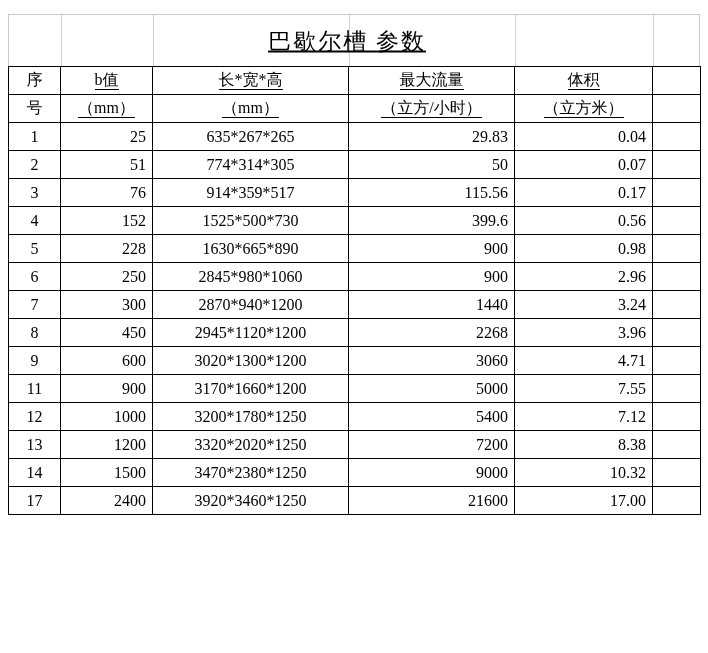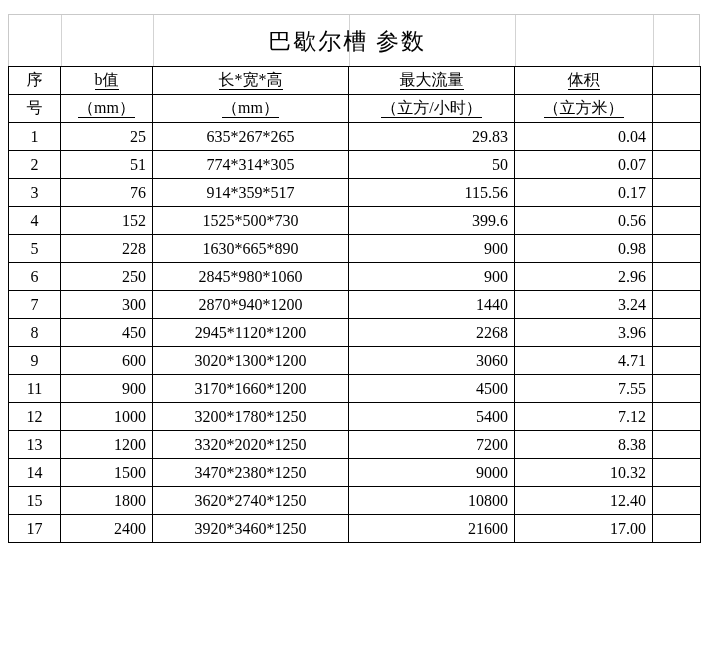--- a/index.html
+++ b/index.html
@@ -43,20 +43,21 @@
     position: absolute;
     left: 0;
     right: 14px;
     top: 50%;
     transform: translateY(-50%);
     text-align: center;
     font-size: 23px;
     letter-spacing: 2px;
     font-family: "Liberation Serif", "DejaVu Serif", serif;
     white-space: nowrap;
+    text-decoration: underline;
   }
 
   
   table.grid {
     border-collapse: collapse;
     width: 692px;
     table-layout: fixed;
     background: #ffffff;
   }
   table.grid td, table.grid th {
@@ -215,21 +216,21 @@
         <td class="num">600</td>
         <td class="ctr">3020*1300*1200</td>
         <td class="num">3060</td>
         <td class="num">4.71</td>
         <td class="tail"></td>
       </tr>
       <tr>
         <td class="seq">11</td>
         <td class="num">900</td>
         <td class="ctr">3170*1660*1200</td>
-        <td class="num">4500</td>
+        <td class="num">5000</td>
         <td class="num">7.55</td>
         <td class="tail"></td>
       </tr>
       <tr>
         <td class="seq">12</td>
         <td class="num">1000</td>
         <td class="ctr">3200*1780*1250</td>
         <td class="num">5400</td>
         <td class="num">7.12</td>
         <td class="tail"></td>
@@ -244,28 +245,20 @@
       </tr>
       <tr>
         <td class="seq">14</td>
         <td class="num">1500</td>
         <td class="ctr">3470*2380*1250</td>
         <td class="num">9000</td>
         <td class="num">10.32</td>
         <td class="tail"></td>
       </tr>
       <tr>
-        <td class="seq">15</td>
-        <td class="num">1800</td>
-        <td class="ctr">3620*2740*1250</td>
-        <td class="num">10800</td>
-        <td class="num">12.40</td>
-        <td class="tail"></td>
-      </tr>
-      <tr>
         <td class="seq">17</td>
         <td class="num">2400</td>
         <td class="ctr">3920*3460*1250</td>
         <td class="num">21600</td>
         <td class="num">17.00</td>
         <td class="tail"></td>
       </tr>
     </tbody>
   </table>
 </div>

